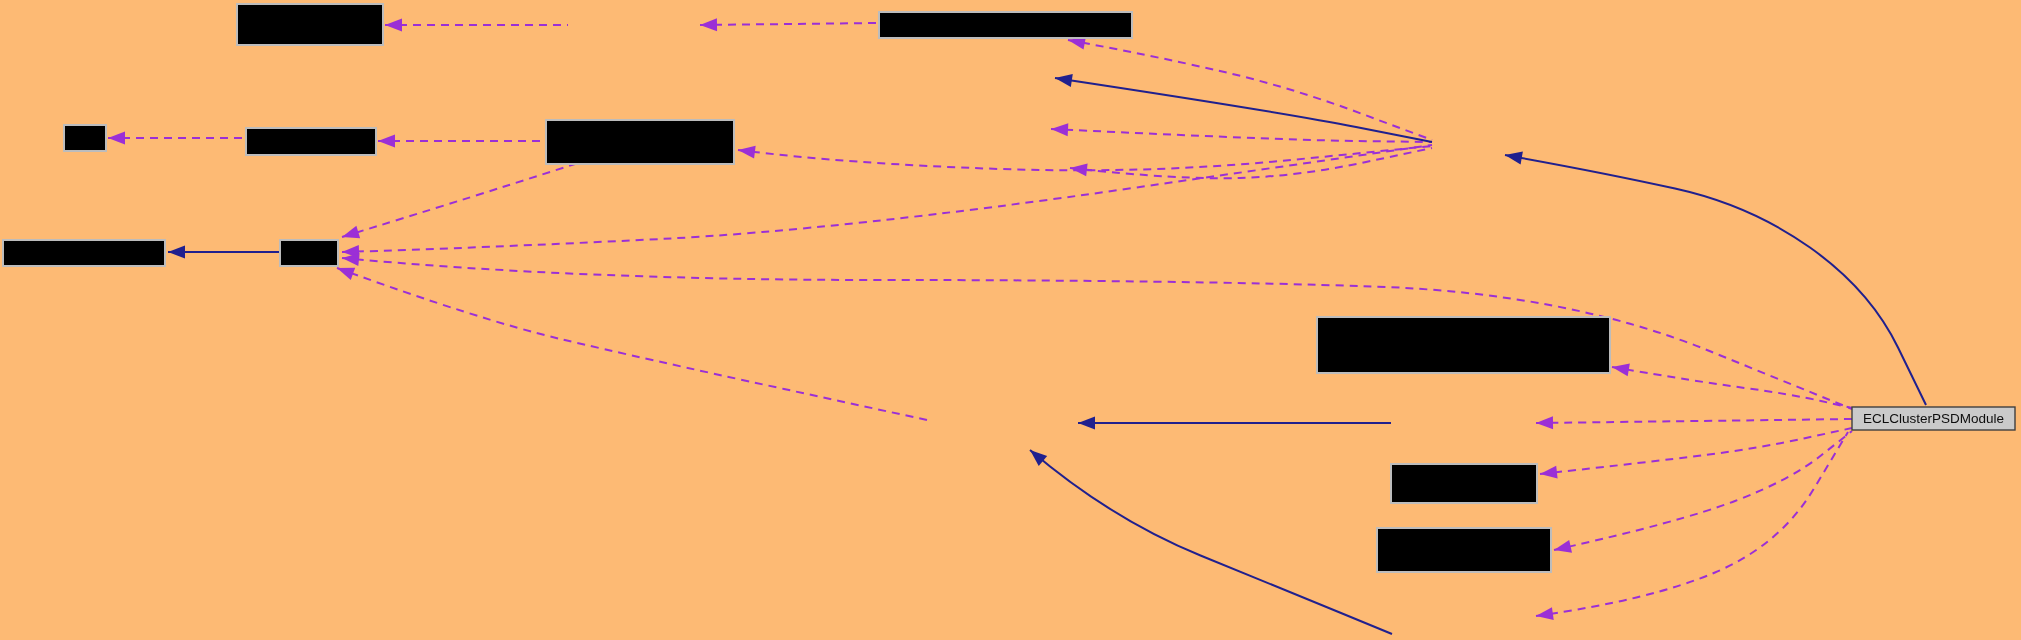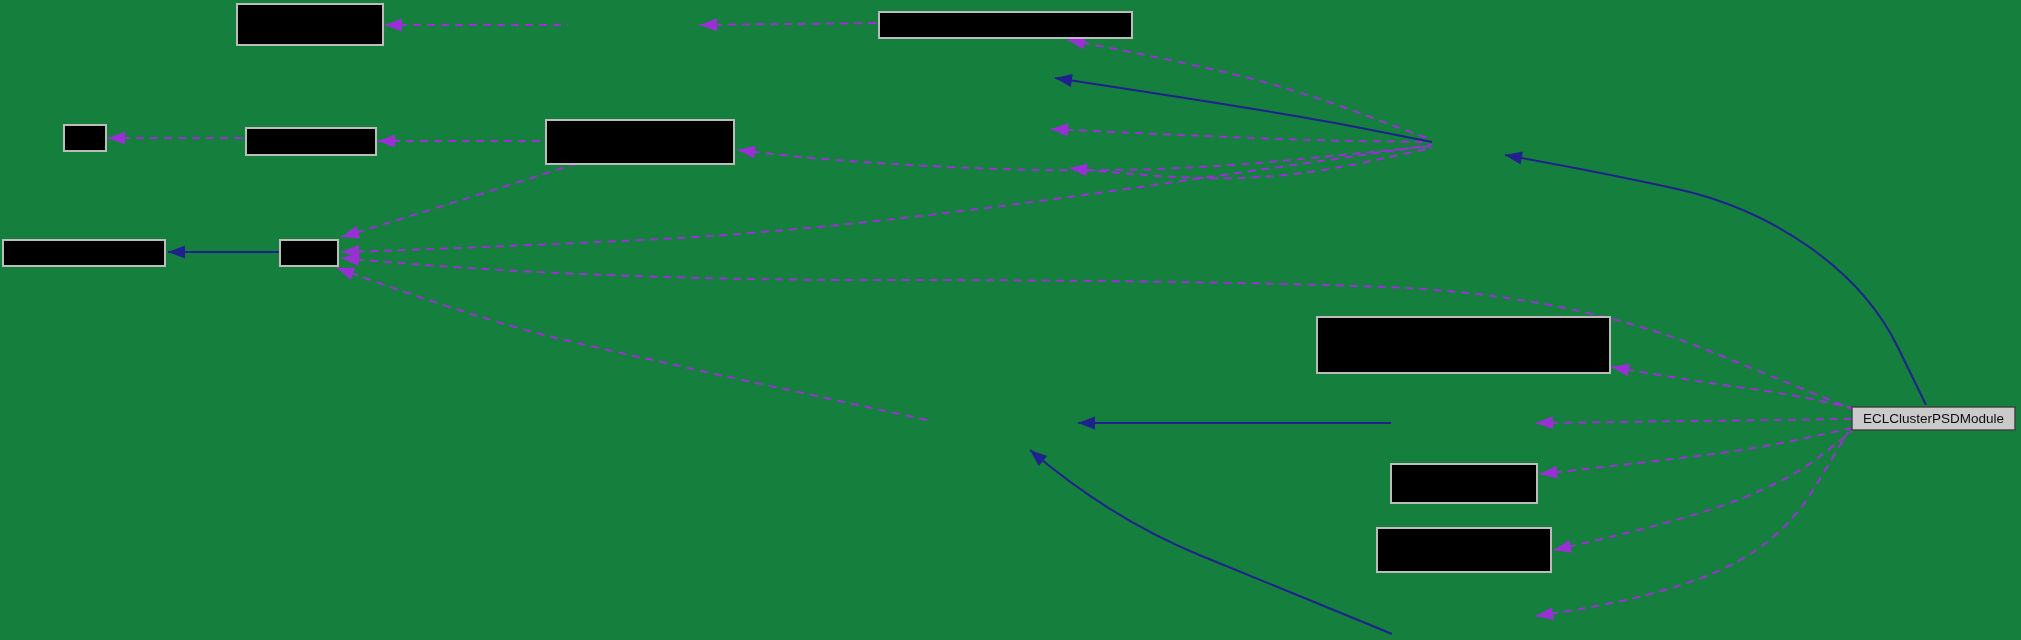--- a/index.html
+++ b/index.html
@@ -1,16 +1,16 @@
 <!DOCTYPE html>
 <html><head>
 <meta charset="utf-8">
 <style>
   html,body{margin:0;padding:0;background:#000;}
-  #stage{position:relative;width:2021px;height:640px;background:#15803d;overflow:hidden;
+  #stage{position:relative;width:2021px;height:640px;background:#fdba74;overflow:hidden;
          font-family:"Liberation Sans","DejaVu Sans",sans-serif;}
   svg{display:block}
 </style>
 </head>
 <body>
 
 <div id="stage">
   <svg id="graph" xmlns="http://www.w3.org/2000/svg" width="2021" height="640" viewBox="0 0 2021 640">
       <g>
         <path d="M 385 25 L 568 25" fill="none" stroke="#9b2fd6" stroke-width="2" stroke-dasharray="8,6"></path>

